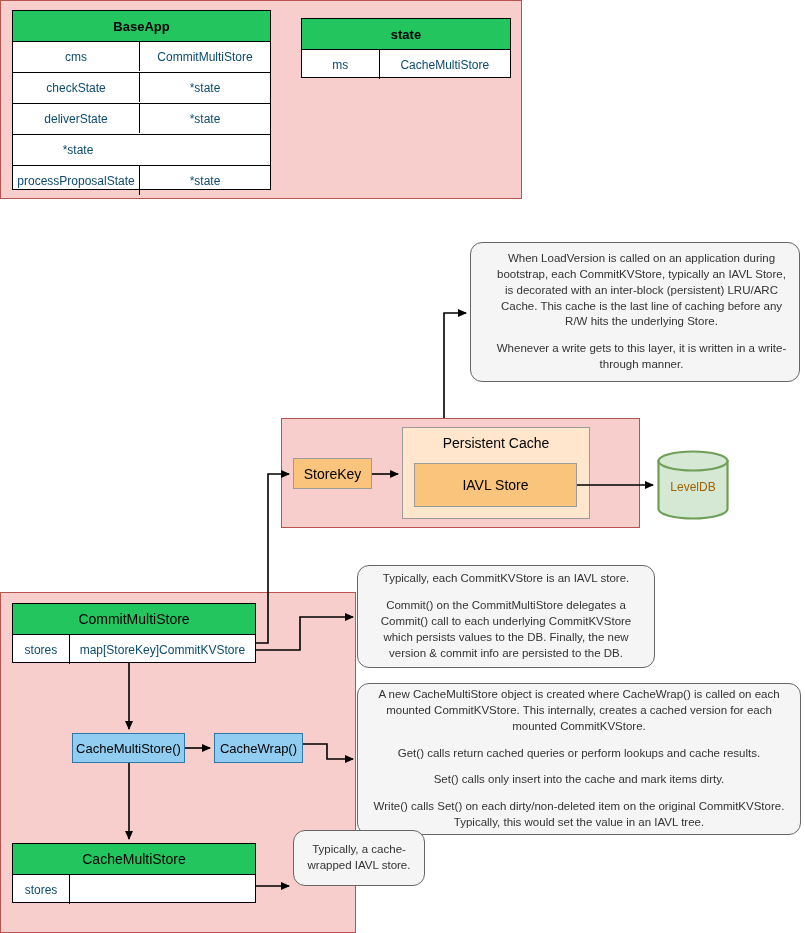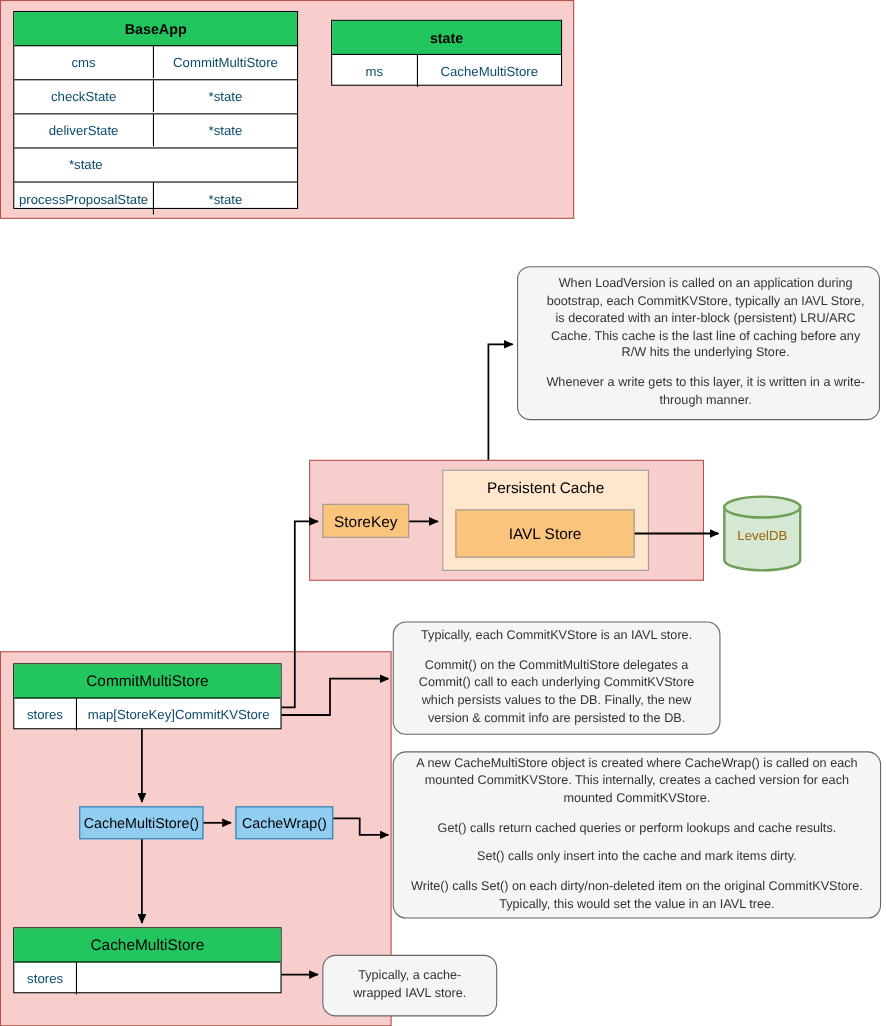--- a/index.html
+++ b/index.html
@@ -230,21 +230,21 @@
     <span>CacheWrap()</span>
   </div>
 
   <div class="abs uml" style="left:12px; top:843px; width:244px; height:60px;">
     <div class="uml-title plain" style="height:30px;">CacheMultiStore</div>
     <div class="uml-row" style="height:29px;">
       <div class="uml-cell left-cell" style="width:57px; height:29px;">stores</div>
     </div>
   </div>
 
-  <div class="abs note small" style="left:293px; top:868px; width:159px; height:56px;">
+  <div class="abs note small" style="left:293px; top:830px; width:132px; height:56px;">
     <p>Typically, a cache-wrapped IAVL store.</p>
   </div>
 
   <svg class="edges">
     <defs>
       <marker id="arrow" markerWidth="9" markerHeight="8" refX="8" refY="4" orient="auto" markerUnits="userSpaceOnUse">
         <path d="M0,0 L9,4 L0,8 z" fill="#000000"></path>
       </marker>
     </defs>
 

